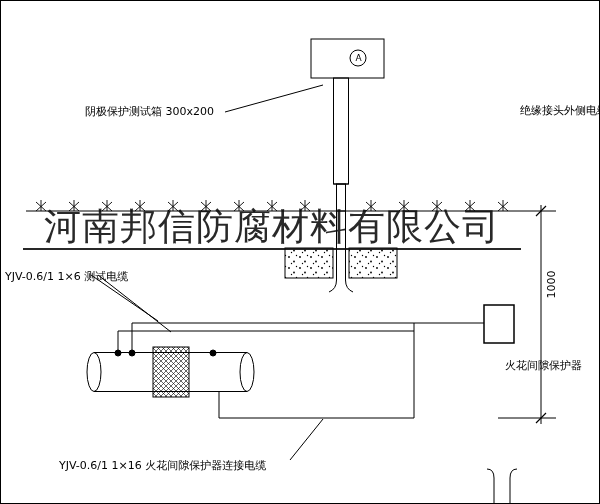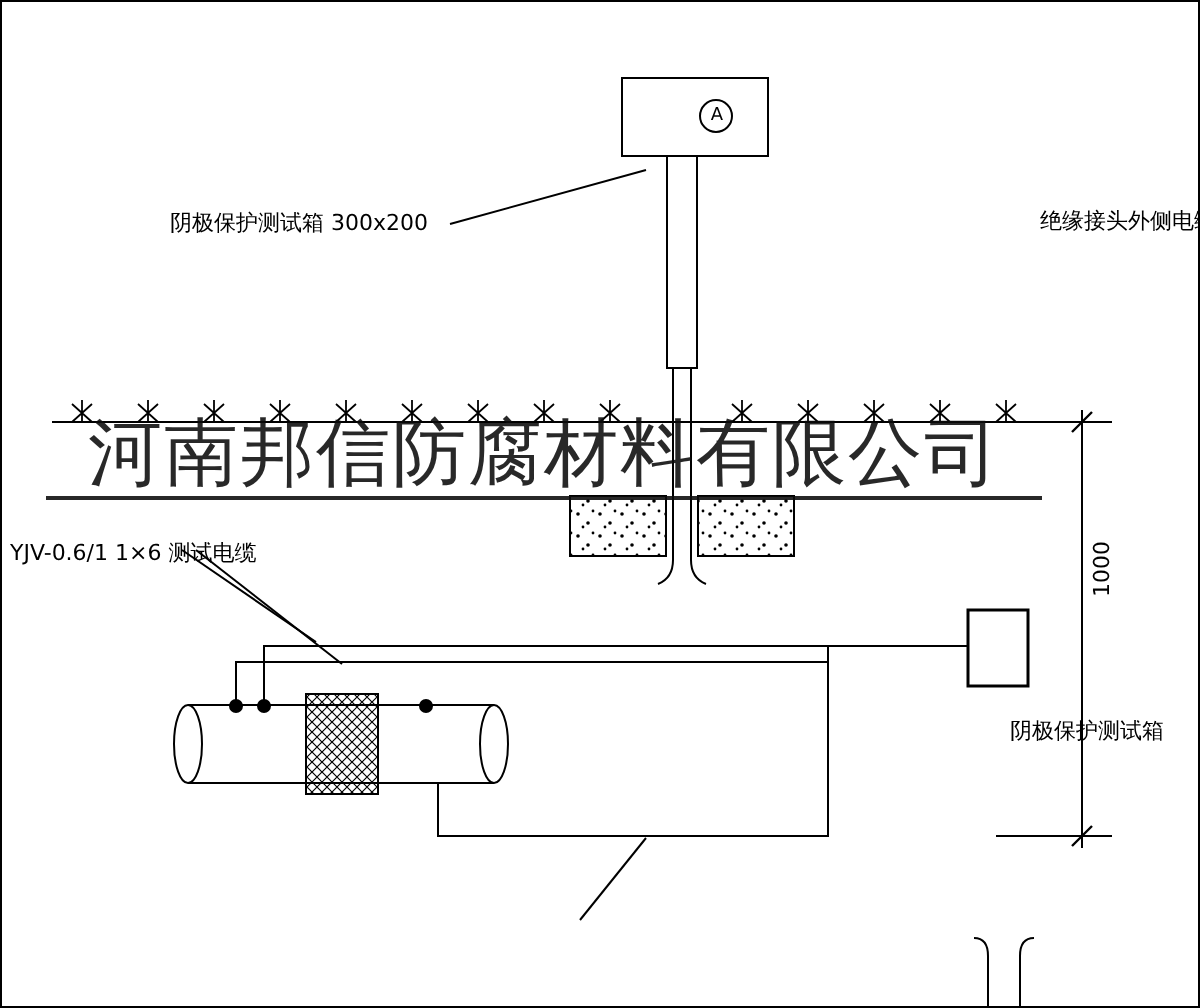--- a/index.html
+++ b/index.html
@@ -34,21 +34,21 @@
     transform-origin:center center;
   }
   .watermark{
     position:absolute;
     left:22px;top:205px;width:498px;height:42px;
     font-size:37px;line-height:42px;
     text-align:center;
     letter-spacing:1px;
     color:rgba(10,10,10,0.88);
     border-bottom:2px solid rgba(10,10,10,0.88);
-    font-family:Liberation Sans, sans-serif;
+    font-family:Liberation Serif, serif;
     white-space:nowrap;
   }
 </style>
 </head>
 <body>
 
 <div id="canvas">
 
   <svg id="linework" width="600" height="504" viewBox="0 0 600 504">
     <defs>
@@ -128,22 +128,23 @@
       <path d="M493 504 V477 Q493 468 486 468 M509 504 V477 Q509 468 516 468"></path>
     </g>
   </svg>
 
   <div class="lbl" style="left:84px;top:104px">阴极保护测试箱 300x200</div>
 
   <div class="lbl" style="left:519px;top:103px">绝缘接头外侧电缆</div>
 
   <div class="lbl" style="left:4px;top:269px">YJV-0.6/1 1×6  测试电缆</div>
 
-  <div class="lbl" style="left:504px;top:358px">阴极保护测试箱</div>
+  <div class="lbl" style="left:504px;top:358px">火花间隙保护器</div>
 
+  <div class="lbl" style="left:58px;top:458px">YJV-0.6/1 1×16  火花间隙保护器连接电缆</div>
 
   <div class="meter-letter">A</div>
 
   <div class="dim-text">1000</div>
 
   <div class="watermark">河南邦信防腐材料有限公司</div>
 
 </div>
 
 </body></html>

